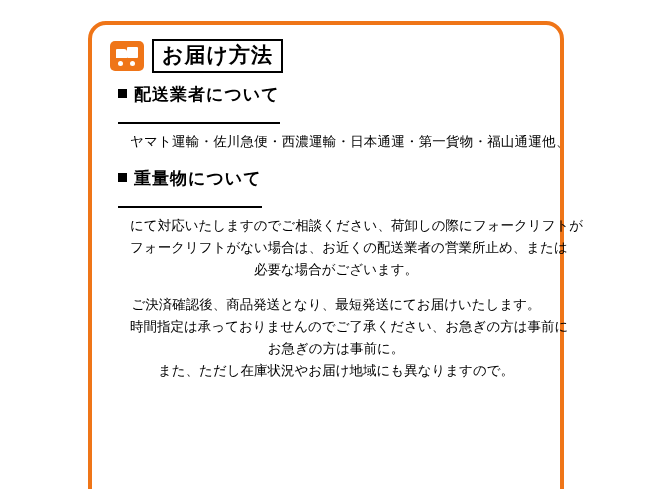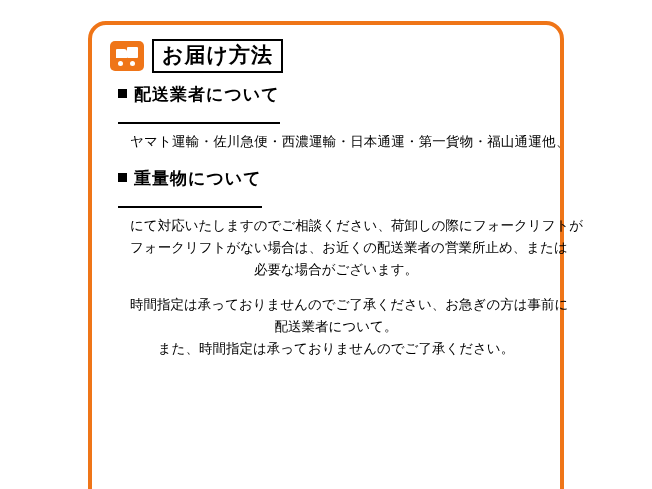--- a/index.html
+++ b/index.html
@@ -162,20 +162,21 @@
       <div class="section sec-2">
         <div class="section-heading">
           <span class="marker"></span><span>重量物について</span>
         </div>
         <p class="para">にて対応いたしますのでご相談ください、荷卸しの際にフォークリフトが</p>
         <p class="para">フォークリフトがない場合は、お近くの配送業者の営業所止め、または</p>
         <p class="para">必要な場合がございます。</p>
       </div>
 
       <div class="section sec-3">
+        <p class="para">ご決済確認後、商品発送となり、最短発送にてお届けいたします。</p>
         <p class="para">時間指定は承っておりませんのでご了承ください、お急ぎの方は事前に</p>
-        <p class="para">配送業者について。</p>
-        <p class="para">また、時間指定は承っておりませんのでご了承ください。</p>
+        <p class="para">お急ぎの方は事前に。</p>
+        <p class="para">また、ただし在庫状況やお届け地域にも異なりますので。</p>
       </div>
 
     </div>
   </div>
 </div>
 
 </body></html>

